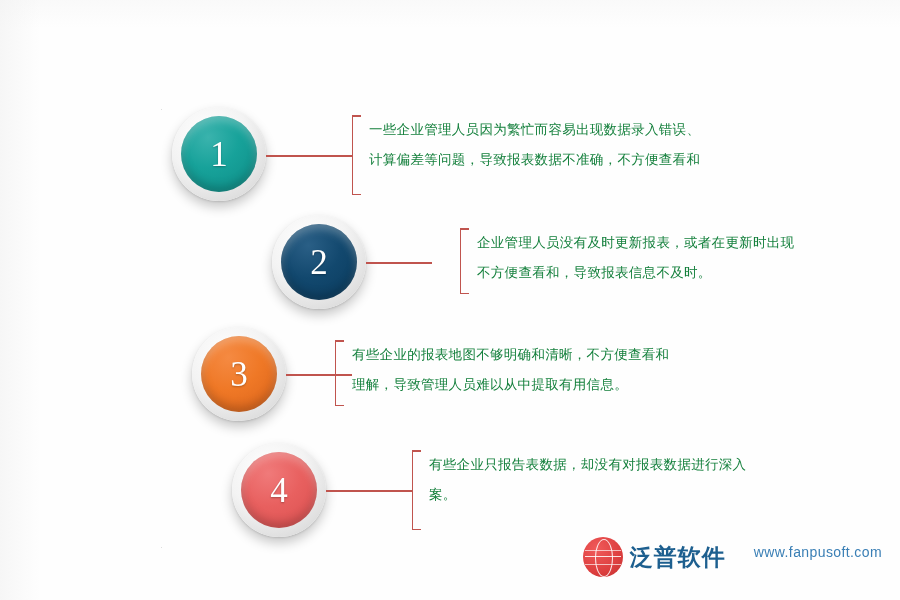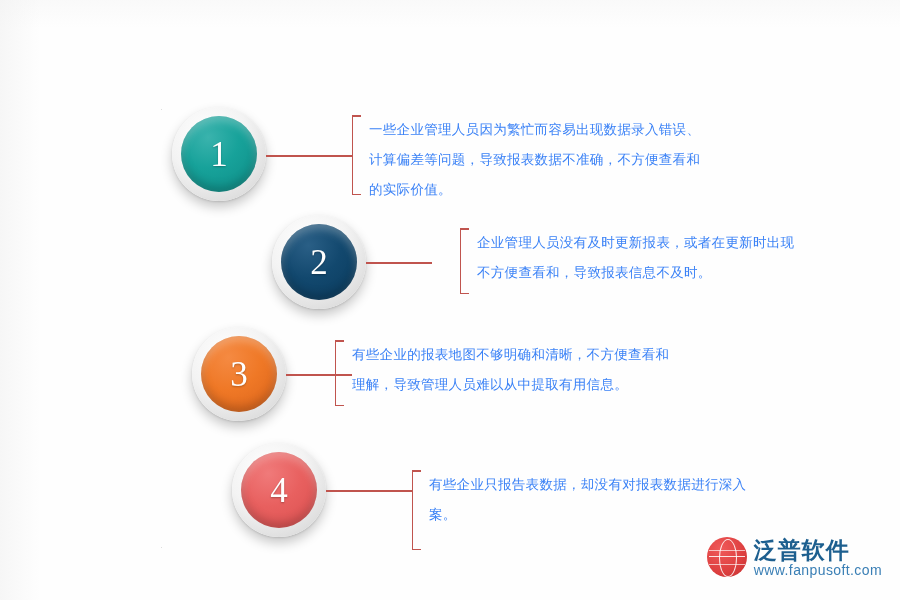--- a/index.html
+++ b/index.html
@@ -94,21 +94,21 @@
     left: -1.5px;
     width: 9px;
     height: 1.5px;
     background: #c0544e;
   }
   .text-block::before { top: 0; }
   .text-block::after { bottom: 0; }
 
   .para {
     margin: 0;
-    color: #3b82f6;
+    color: #15803d;
     font-family: "Liberation Serif", serif;
     font-size: 13.5px;
     line-height: 30px;
     letter-spacing: 0.3px;
     white-space: nowrap;
   }
 
   
   .logo {
     position: absolute;
@@ -157,22 +157,23 @@
   .logo-globe .equator3 {
     position: absolute;
     left: 2px;
     top: 68%;
     width: 36px;
     height: 0;
     border-top: 1.1px solid rgba(255,255,255,0.65);
   }
   .logo-text {
     display: flex;
-    flex-direction: column;
+    flex-direction: row;
     justify-content: flex-end;
+    gap: 28px;
   }
   .logo-name {
     color: #1d5f8f;
     font-family: "Liberation Serif", serif;
     font-size: 23px;
     font-weight: bold;
     line-height: 25px;
     letter-spacing: 1px;
   }
   .logo-url {
@@ -199,21 +200,20 @@
 
   <div class="row">
     <div class="circle-wrap c1" style="left:172px; top:107px;">
       <div class="circle-outer"></div>
       <div class="circle-inner">1</div>
     </div>
     <div class="connector" style="left:266px; top:155px; width:86px;"></div>
     <div class="text-block" style="left:352px; top:115px; width:400px; height:80px;">
       <p class="para">一些企业管理人员因为繁忙而容易出现数据录入错误、</p>
       <p class="para">计算偏差等问题，导致报表数据不准确，不方便查看和</p>
-      <p class="para">的实际价值。</p>
     </div>
   </div>
 
   <div class="row">
     <div class="circle-wrap c2" style="left:272px; top:215px;">
       <div class="circle-outer"></div>
       <div class="circle-inner">2</div>
     </div>
     <div class="connector" style="left:366px; top:262px; width:66px;"></div>
     <div class="text-block" style="left:432px; top:228px; width:360px; height:66px;margin-left:28px;">
@@ -233,21 +233,21 @@
       <p class="para">理解，导致管理人员难以从中提取有用信息。</p>
     </div>
   </div>
 
   <div class="row">
     <div class="circle-wrap c4" style="left:232px; top:443px;">
       <div class="circle-outer"></div>
       <div class="circle-inner">4</div>
     </div>
     <div class="connector" style="left:326px; top:490px; width:86px;"></div>
-    <div class="text-block" style="left:412px; top:470px; width:375px; height:80px;">
+    <div class="text-block" style="left:412px; top:450px; width:375px; height:80px;">
       <p class="para">有些企业只报告表数据，却没有对报表数据进行深入</p>
       <p class="para">案。</p>
     </div>
   </div>
 
   <div class="logo">
     <div class="logo-globe">
       <div class="meridian"></div>
       <div class="equator"></div>
       <div class="equator2"></div>

